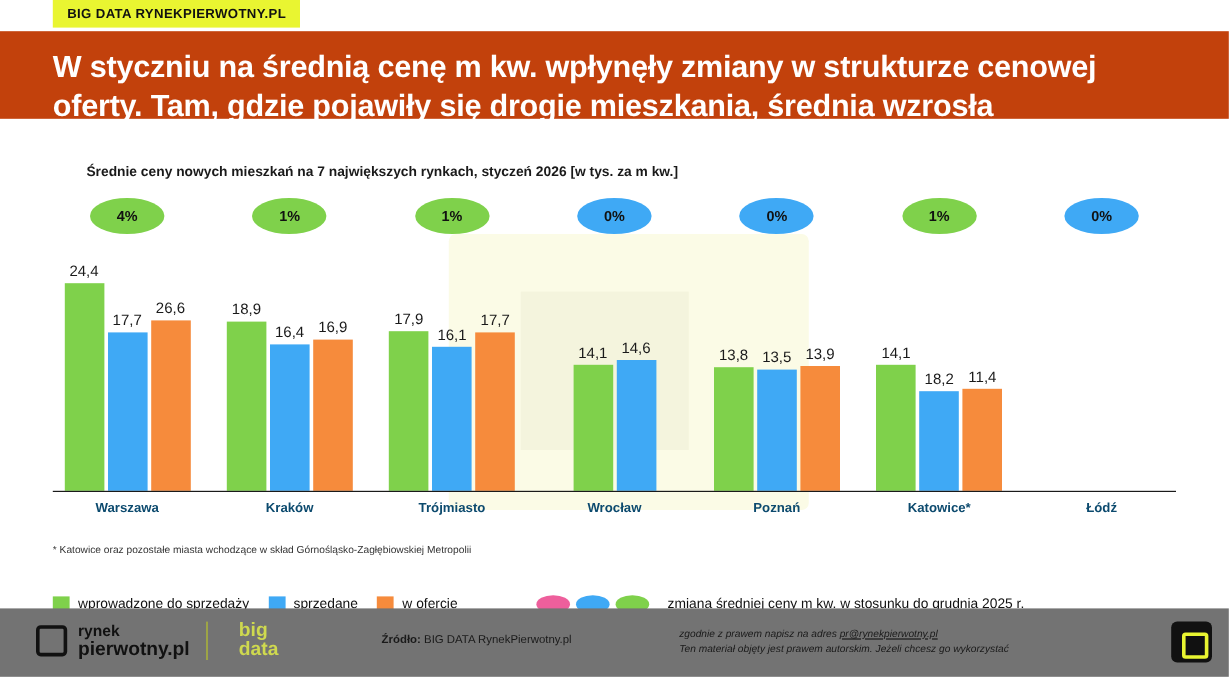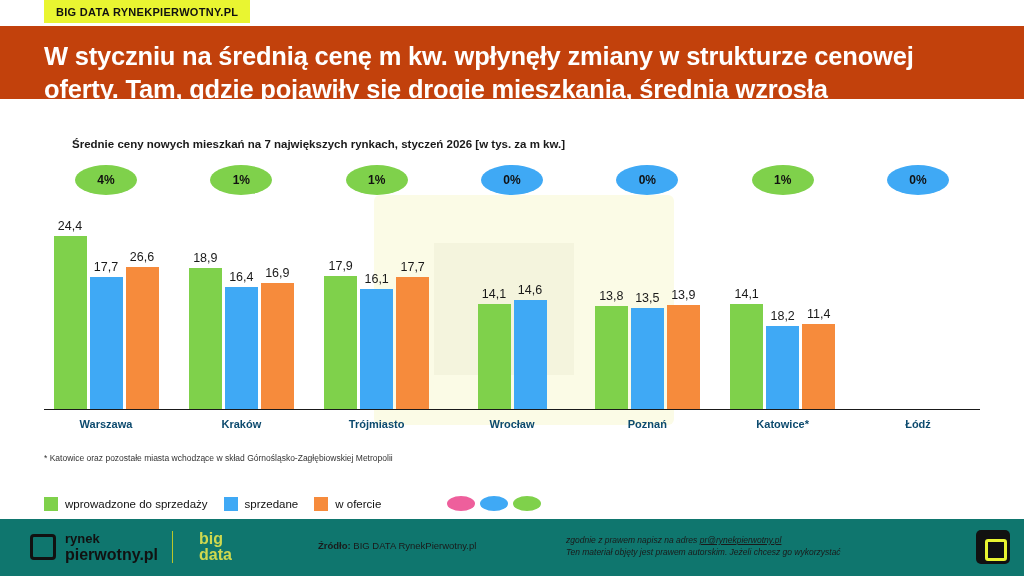--- a/index.html
+++ b/index.html
@@ -188,24 +188,24 @@
     border-radius: 50%;
     margin-right: 5px;
   }
   .mini-ellipse.pink  { background: #ee5f9c; }
   .mini-ellipse.blue  { background: #3fa9f5; }
   .mini-ellipse.green { background: #7fd14b; }
 
   
   .bottom-bar {
     position: absolute;
-    left: 0; bottom: 0;
+    left: 0; bottom: 12px;
     width: 1024px;
     height: 57px;
-    background: #0f766e;
+    background: #737373;
   }
   .logo-block {
     position: absolute;
     left: 30px; top: 11px;
     display: flex;
     align-items: center;
   }
   .logo-mark {
     width: 26px; height: 26px;
     border: 3.5px solid #111111;
@@ -415,20 +415,21 @@
   </div>
   <div class="legend-item">
     <span class="legend-swatch c2"></span>
     <span>w ofercie</span>
   </div>
   <div class="legend-ellipses">
     <span class="mini-ellipse pink"></span>
     <span class="mini-ellipse blue"></span>
     <span class="mini-ellipse green"></span>
   </div>
+  <span>zmiana średniej ceny m kw. w stosunku do grudnia 2025 r.</span>
 </div>
 
 <div class="bottom-bar">
   <div class="logo-block">
     <span class="logo-mark"></span>
     <span class="logo-text">
       <span class="small">rynek</span><br>
       <span>pierwotny.pl</span>
     </span>
     <span class="logo-divider"></span>

